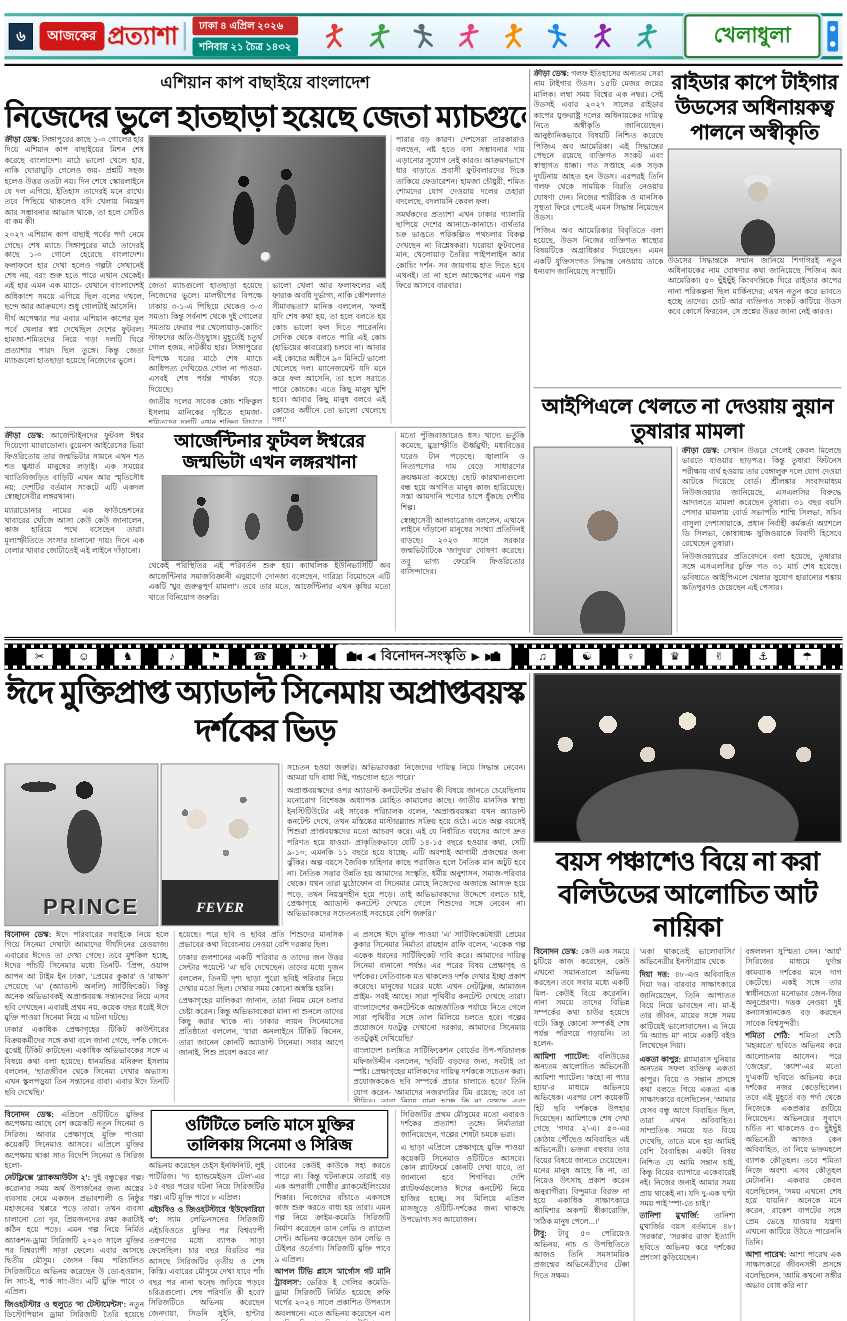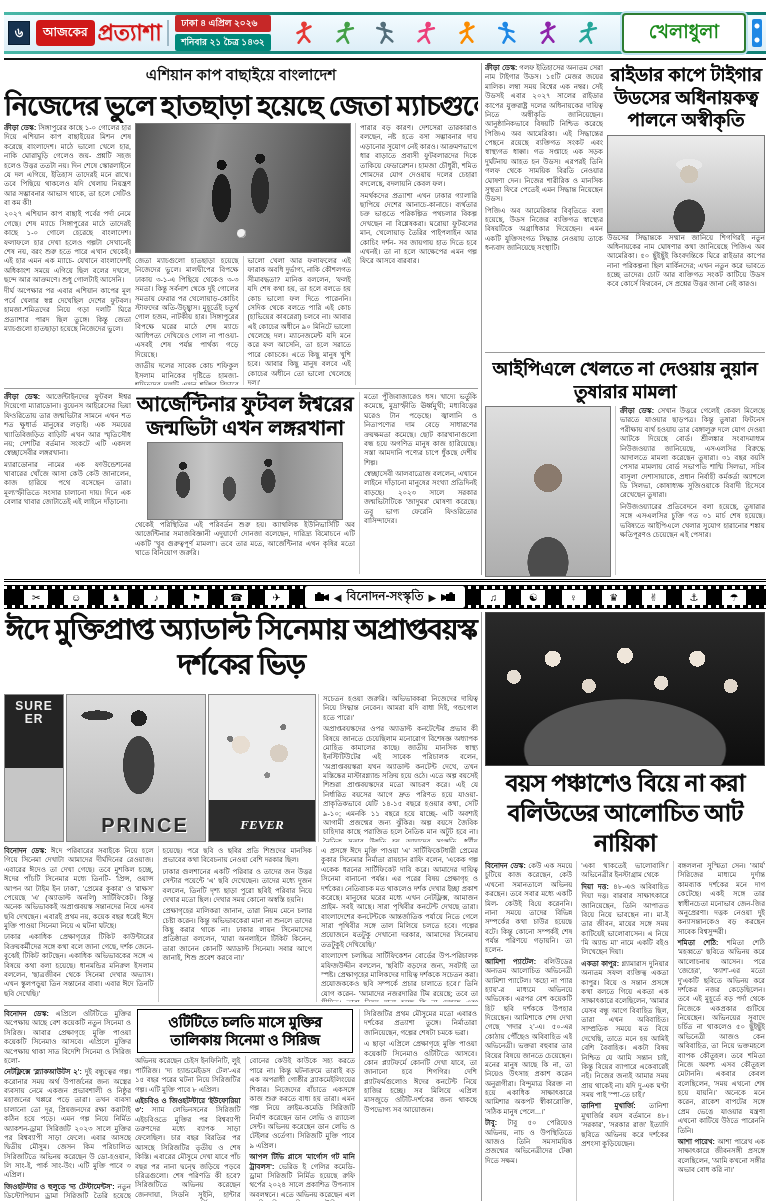--- a/index.html
+++ b/index.html
@@ -42,21 +42,21 @@
   .s-right{width:280px;display:flex;flex-direction:column;}
   .kicker{text-align:center;font-weight:bold;font-size:15px;height:22px;}
   .lead-hl{text-align:center;font-weight:bold;font-size:27px;letter-spacing:-1px;white-space:nowrap;overflow:hidden;height:38px;text-shadow:.5px 0 0 #000;}
   .lead-body{height:262px;gap:4px;}
   .w127{width:127px;flex:none;} .w117{width:117px;flex:none;} .w113{width:113px;flex:none;} .w120{width:118px;flex:none;}
   .mid216{width:216px;flex:none;display:flex;flex-direction:column;}
   .mid216 .row{gap:4px;flex:1;min-height:0;margin-top:3px;}
   .mid216 .row .txt{flex:1;}
   .maradona{height:182px;gap:4px;}
   .mid220{width:220px;flex:none;display:flex;flex-direction:column;}
-  .mara-hl{margin:0 0 2px;text-align:center;font-size:20px;font-weight:bold;line-height:1.2;text-shadow:.4px 0 0 #000;}
+  .mara-hl{margin:0 0 2px;text-align:center;font-size:16px;font-weight:bold;line-height:1.2;text-shadow:.4px 0 0 #000;}
   .woods{height:286px;gap:4px;}
   .woods-right{width:158px;flex:none;display:flex;flex-direction:column;}
   .woods-hl{margin:1px 0 3px;text-align:center;font-size:18px;font-weight:bold;line-height:1.25;text-shadow:.4px 0 0 #000;}
   .thush{flex:1;display:flex;flex-direction:column;}
   .thush-hl{margin:2px 0 3px;text-align:center;font-size:18px;font-weight:bold;line-height:1.25;text-shadow:.4px 0 0 #000;}
   .thush .row{gap:4px;}
 
   
   .photo{position:relative;overflow:hidden;border:1px solid #777;}
   .ph-football{height:128px;background:
@@ -308,24 +308,20 @@
         <span class="fcell">✌</span>
         <span class="fcell">⚓</span>
         <span class="fcell">☂</span>
       </span>
   </div>
 
   <div class="row ent">
     <div class="e-left">
       <div class="eid-hl">ঈদে মুক্তিপ্রাপ্ত অ্যাডাল্ট সিনেমায় অপ্রাপ্তবয়স্ক দর্শকের ভিড়</div>
       <div class="row posters-row">
-        <div class="poster p1">
-            <div class="p1t">SURE
-ER</div>
-          </div>
         <div class="poster p2">
             <div class="p2t">PRINCE</div>
           </div>
         <div class="poster p3">
             <div class="p3t">FEVER</div>
           </div>
         <div class="txt grow sep">
             <p>সচেতন হওয়া জরুরি। অভিভাবকরা নিজেদের দায়িত্ব নিয়ে সিদ্ধান্ত নেবেন। আমরা যদি বাধা দিই, গন্ডগোল হতে পারে।'</p>
             <p>অপ্রাপ্তবয়স্কদের ওপর অ্যাডাল্ট কনটেন্টের প্রভাব কী বিষয়ে জানতে চেয়েছিলাম মনোরোগ বিশেষজ্ঞ অধ্যাপক মোহিত কামালের কাছে। জাতীয় মানসিক স্বাস্থ্য ইনস্টিটিউটের এই সাবেক পরিচালক বলেন, 'অপ্রাপ্তবয়স্করা যখন অ্যাডাল্ট কনটেন্ট দেখে, তখন মস্তিষ্কের মাস্টারগ্ল্যান্ড সক্রিয় হয়ে ওঠে। এতে অল্প বয়সেই শিশুরা প্রাপ্তবয়স্কদের মতো আচরণ করে। এই যে নির্ধারিত বয়সের আগে দ্রুত পরিণত হয়ে যাওয়া- প্রাকৃতিকভাবে যেটি ১৪-১৫ বছরে হওয়ার কথা, সেটি ৯-১০; এমনকি ১১ বছরে হয়ে যাচ্ছে- এটি অবশ্যই আগামী প্রজন্মের জন্য ঝুঁকির। অল্প বয়সে জৈবিক চাহিদার কাছে পরাজিত হলে নৈতিক মান অটুট হবে না। নৈতিক সত্তার উন্নতি হয় আমাদের সংস্কৃতি, ধর্মীয় অনুশাসন, সমাজ-পরিবার থেকে। যখন তারা মুঠোফোন বা সিনেমার মোহে নিজেদের অজান্তে আসক্ত হয়ে পড়ে, তখন নিয়ন্ত্রণহীন হয়ে পড়ে। তাই অভিভাবকদের উদ্দেশে বলতে চাই, প্রেক্ষাগৃহে অ্যাডাল্ট কনটেন্ট দেখতে গেলে শিশুদের সঙ্গে নেবেন না। অভিভাবকদের সচেতনতাই সবচেয়ে বেশি জরুরি।'</p>
           </div>

